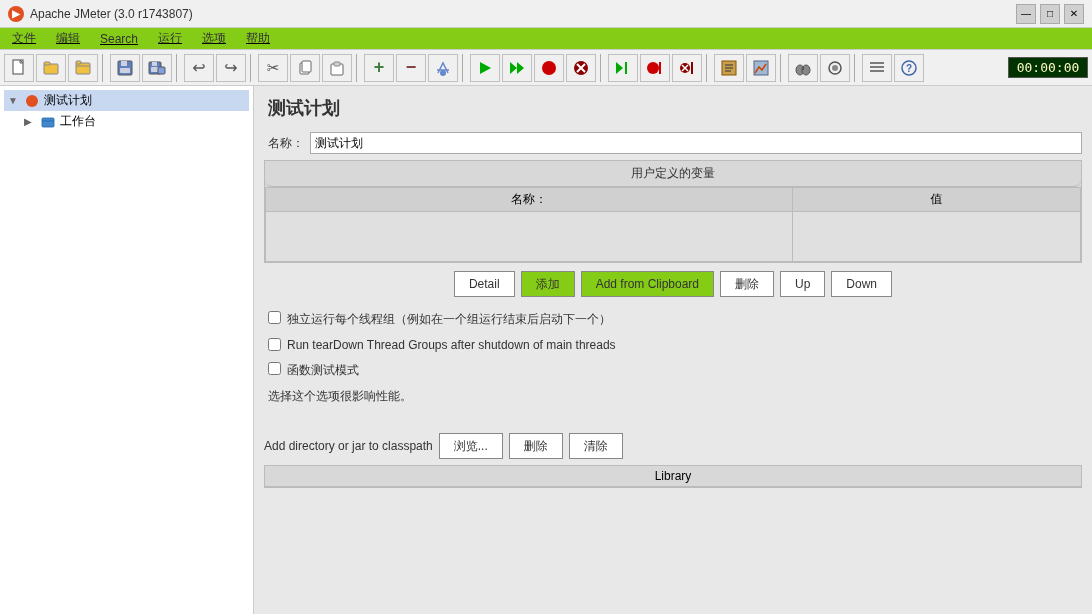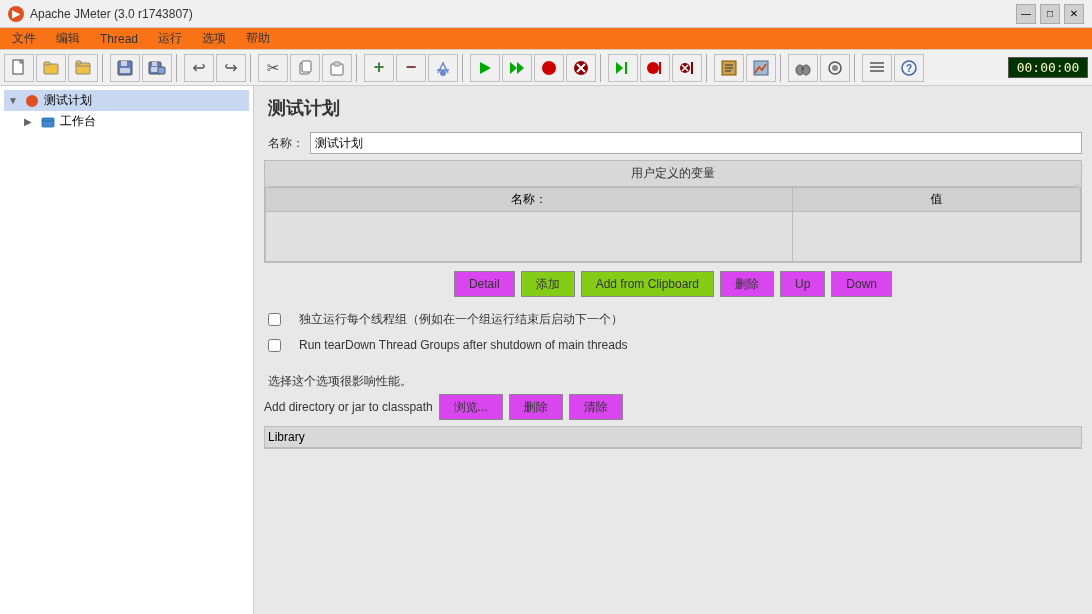--- a/index.html
+++ b/index.html
@@ -54,27 +54,28 @@
       border: 1px solid #aaa;
       cursor: pointer;
       display: flex;
       align-items: center;
       justify-content: center;
       font-size: 10px;
     }
 
     
     .menu-bar {
-      background: #f97316;
+      background: #84cc16;
       border-bottom: 1px solid #ccc;
       display: flex;
       align-items: center;
       padding: 2px 4px;
       height: 22px;
       gap: 4px;
+      text-decoration: underline;
     }
     .menu-item {
       padding: 2px 8px;
       cursor: pointer;
       font-size: 12px;
       color: #333;
     }
 
     
     .toolbar {
@@ -234,36 +235,35 @@
 
     
     .buttons-row {
       display: flex;
       gap: 6px;
       margin-bottom: 12px;
       justify-content: center;
     }
     .action-btn {
       padding: 4px 14px;
-      background: #d946ef;
+      background: #ffffff;
       border: 1px solid #888;
       cursor: pointer;
       font-size: 12px;
       color: #333;
       height: 26px;
     }
     .action-btn.primary {
       background: #84cc16;
     }
 
     
     .checkbox-row {
       display: flex;
-      align-items: center;
-      gap: 18px;
+      gap: 6px;
       margin-bottom: 6px;
       padding: 2px 4px;
     }
     .checkbox-row input[type="checkbox"] {
       width: 13px;
       height: 13px;
       cursor: pointer;
     }
     .checkbox-label {
       font-size: 12px;
@@ -274,38 +274,39 @@
     .desc-text {
       font-size: 12px;
       color: #333;
       margin-bottom: 4px;
       padding: 0 4px;
       line-height: 1.5;
     }
 
     
     .classpath-section {
-      margin-top: 4px;
+      margin-top: 28px;
     }
     .classpath-row {
       display: flex;
       align-items: center;
       gap: 6px;
       margin-bottom: 6px;
     }
     .classpath-label {
       font-size: 12px;
       color: #333;
     }
     .classpath-table {
       width: 100%;
       background: #fff;
       border: 1px solid #bbb;
     }
     .classpath-table-header {
+      text-align: center;
       padding: 3px;
       background: #d8d8d8;
       border-bottom: 1px solid #bbb;
       font-size: 12px;
     }
 
     
     .right-panel::-webkit-scrollbar { width: 12px; }
     .right-panel::-webkit-scrollbar-track { background: #d0d0d0; }
     .right-panel::-webkit-scrollbar-thumb { background: #aaa; border: 1px solid #999; }
@@ -323,21 +324,21 @@
   <div class="title-bar-controls">
     <div class="title-btn">—</div>
     <div class="title-btn">□</div>
     <div class="title-btn">✕</div>
   </div>
 </div>
 
 <div class="menu-bar">
   <div class="menu-item">文件</div>
   <div class="menu-item">编辑</div>
-  <div class="menu-item">Thread</div>
+  <div class="menu-item">Search</div>
   <div class="menu-item">运行</div>
   <div class="menu-item">选项</div>
   <div class="menu-item">帮助</div>
 </div>
 
 <div class="toolbar">
 
   <div class="toolbar-btn" title="New">
     <svg width="18" height="18" viewBox="0 0 18 18">
         <rect x="3" y="1" width="10" height="14" fill="white" stroke="#666" stroke-width="1.2"></rect>
@@ -592,22 +593,26 @@
       <div class="checkbox-row">
         <input type="checkbox" id="cb1" style="">
         <label for="cb1" class="checkbox-label">独立运行每个线程组（例如在一个组运行结束后启动下一个）</label>
       </div>
 
       <div class="checkbox-row">
         <input type="checkbox" id="cb2" style="">
         <label for="cb2" class="checkbox-label">Run tearDown Thread Groups after shutdown of main threads</label>
       </div>
 
-
-      <div class="desc-text" style="margin-top:18px;">
+      <div class="checkbox-row">
+        <input type="checkbox" id="cb3" style="">
+        <label for="cb3" class="checkbox-label">函数测试模式</label>
+      </div>
+
+      <div class="desc-text" style="margin-top:6px;">
         <span>选择这个选项很影响性能。</span>
       </div>
 
       <div class="classpath-section">
         <div class="classpath-row">
           <span class="classpath-label">Add directory or jar to classpath</span>
           <button class="action-btn">浏览...</button>
           <button class="action-btn">删除</button>
           <button class="action-btn">清除</button>
         </div>

